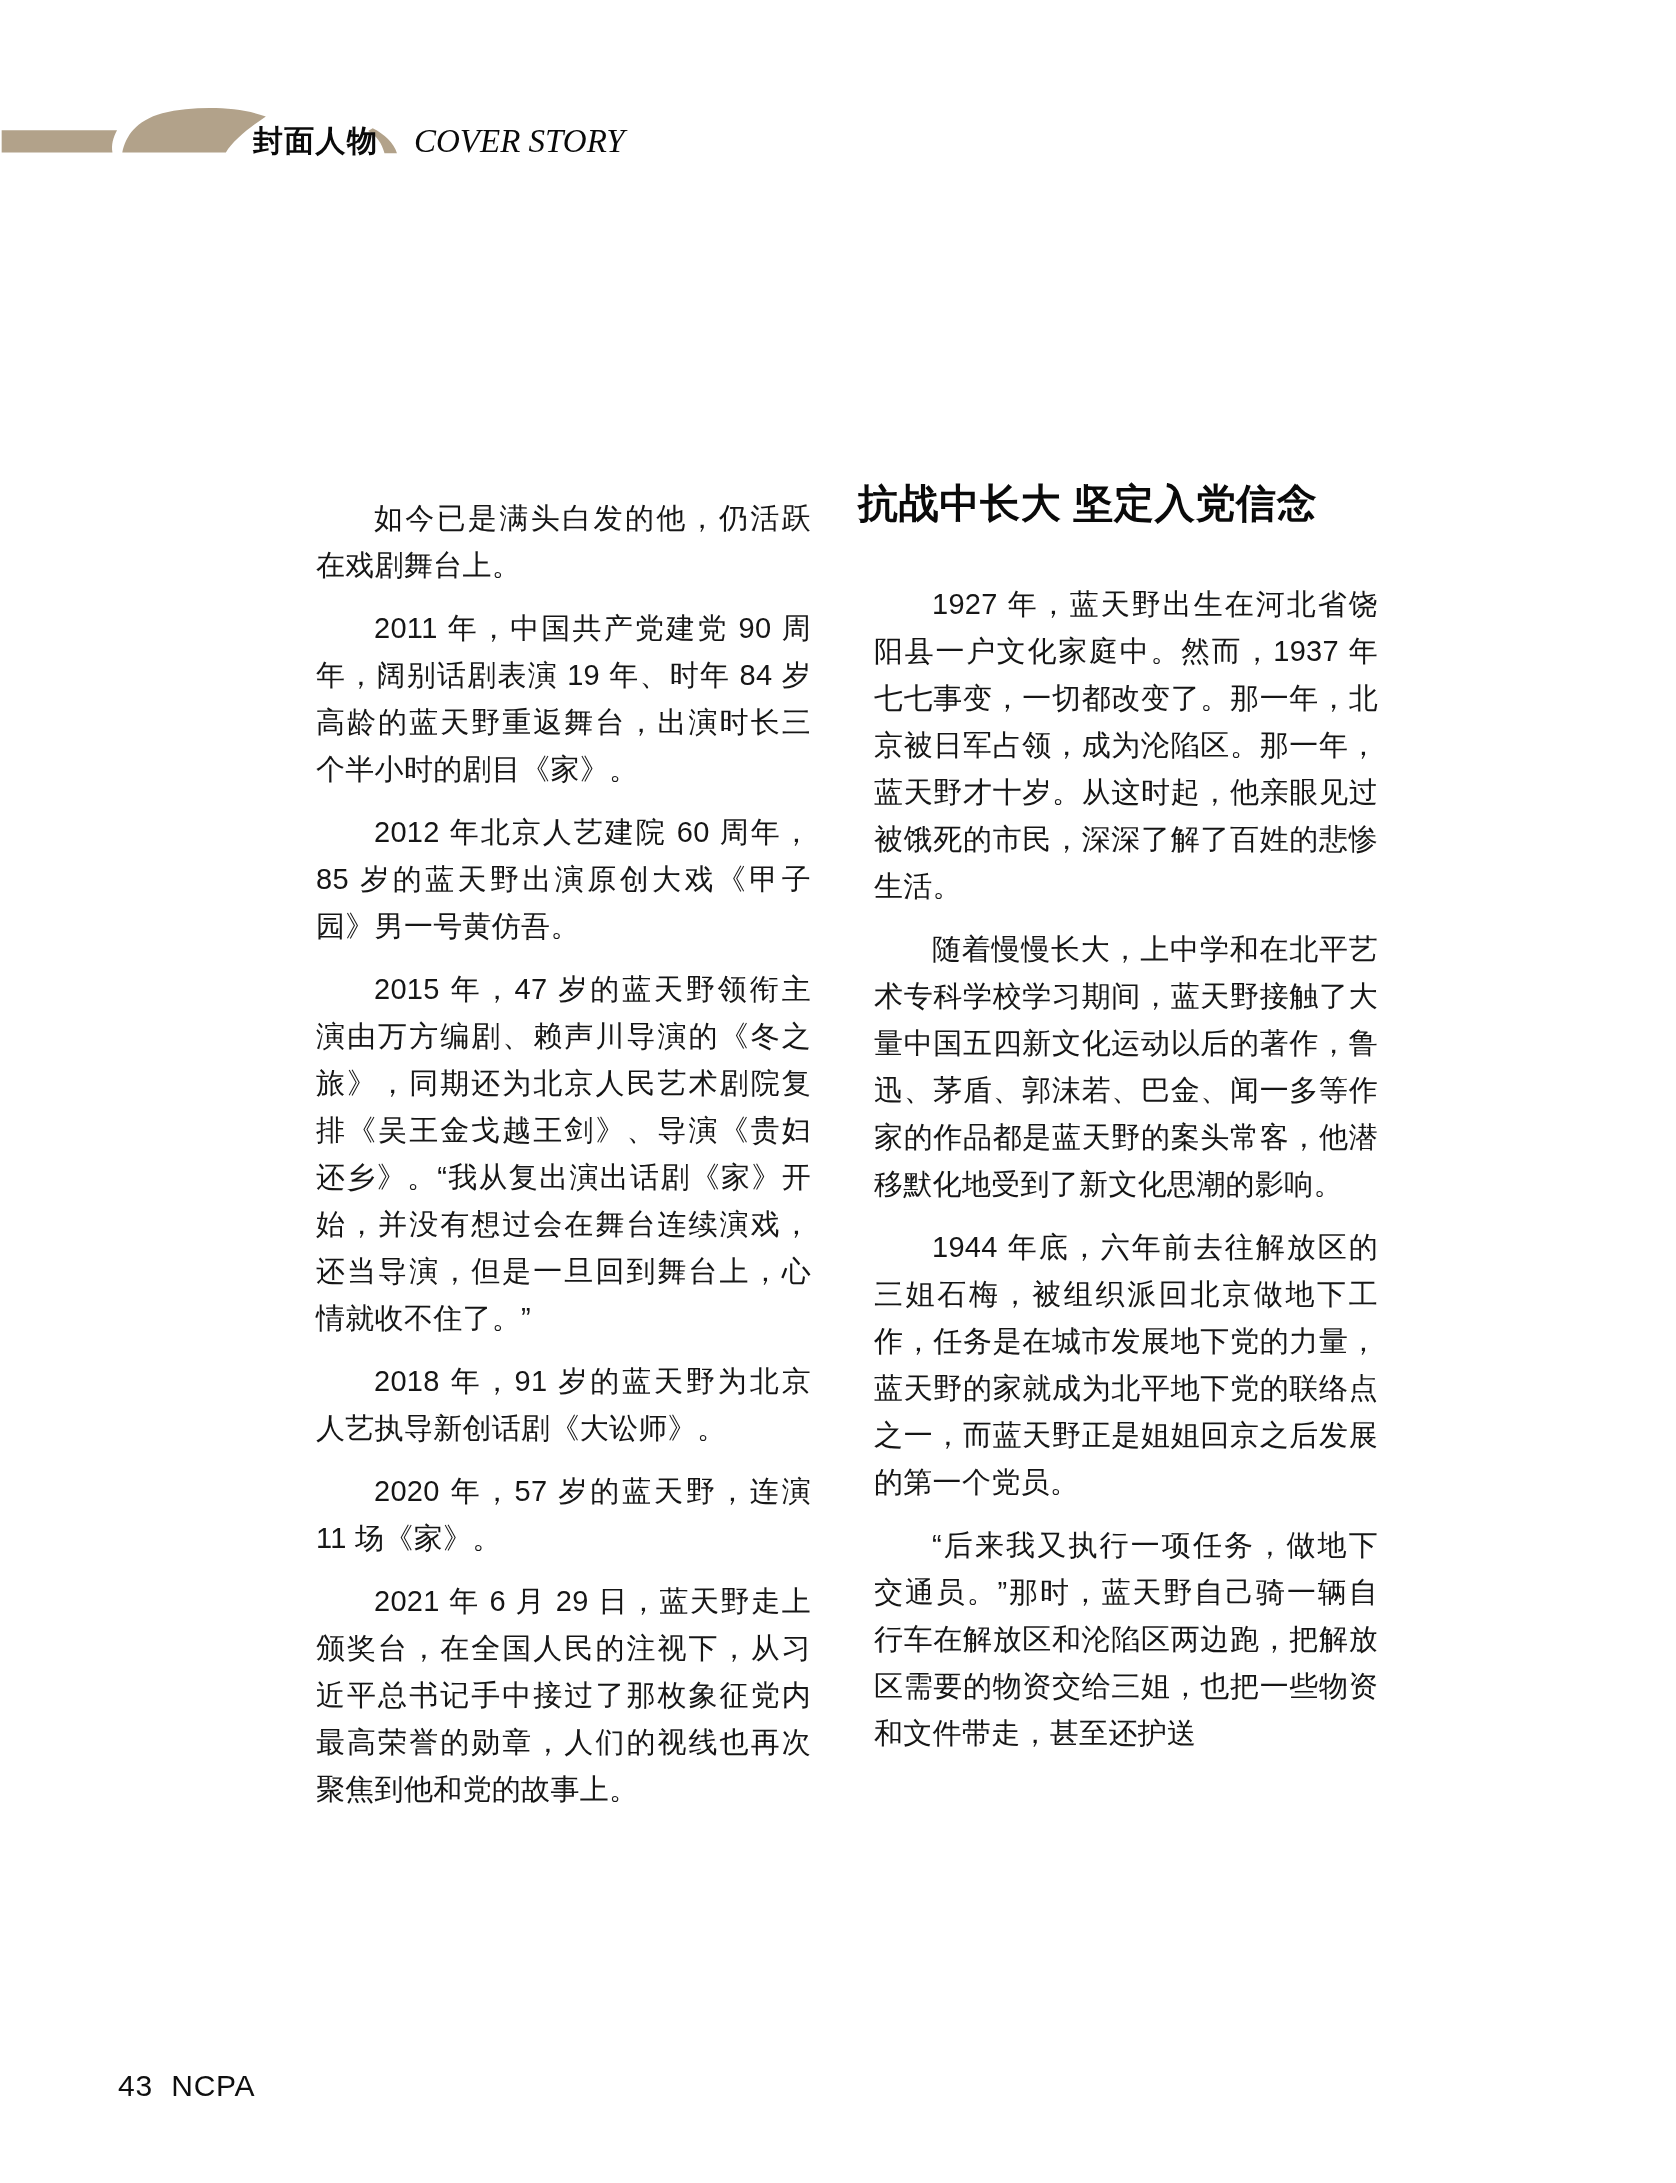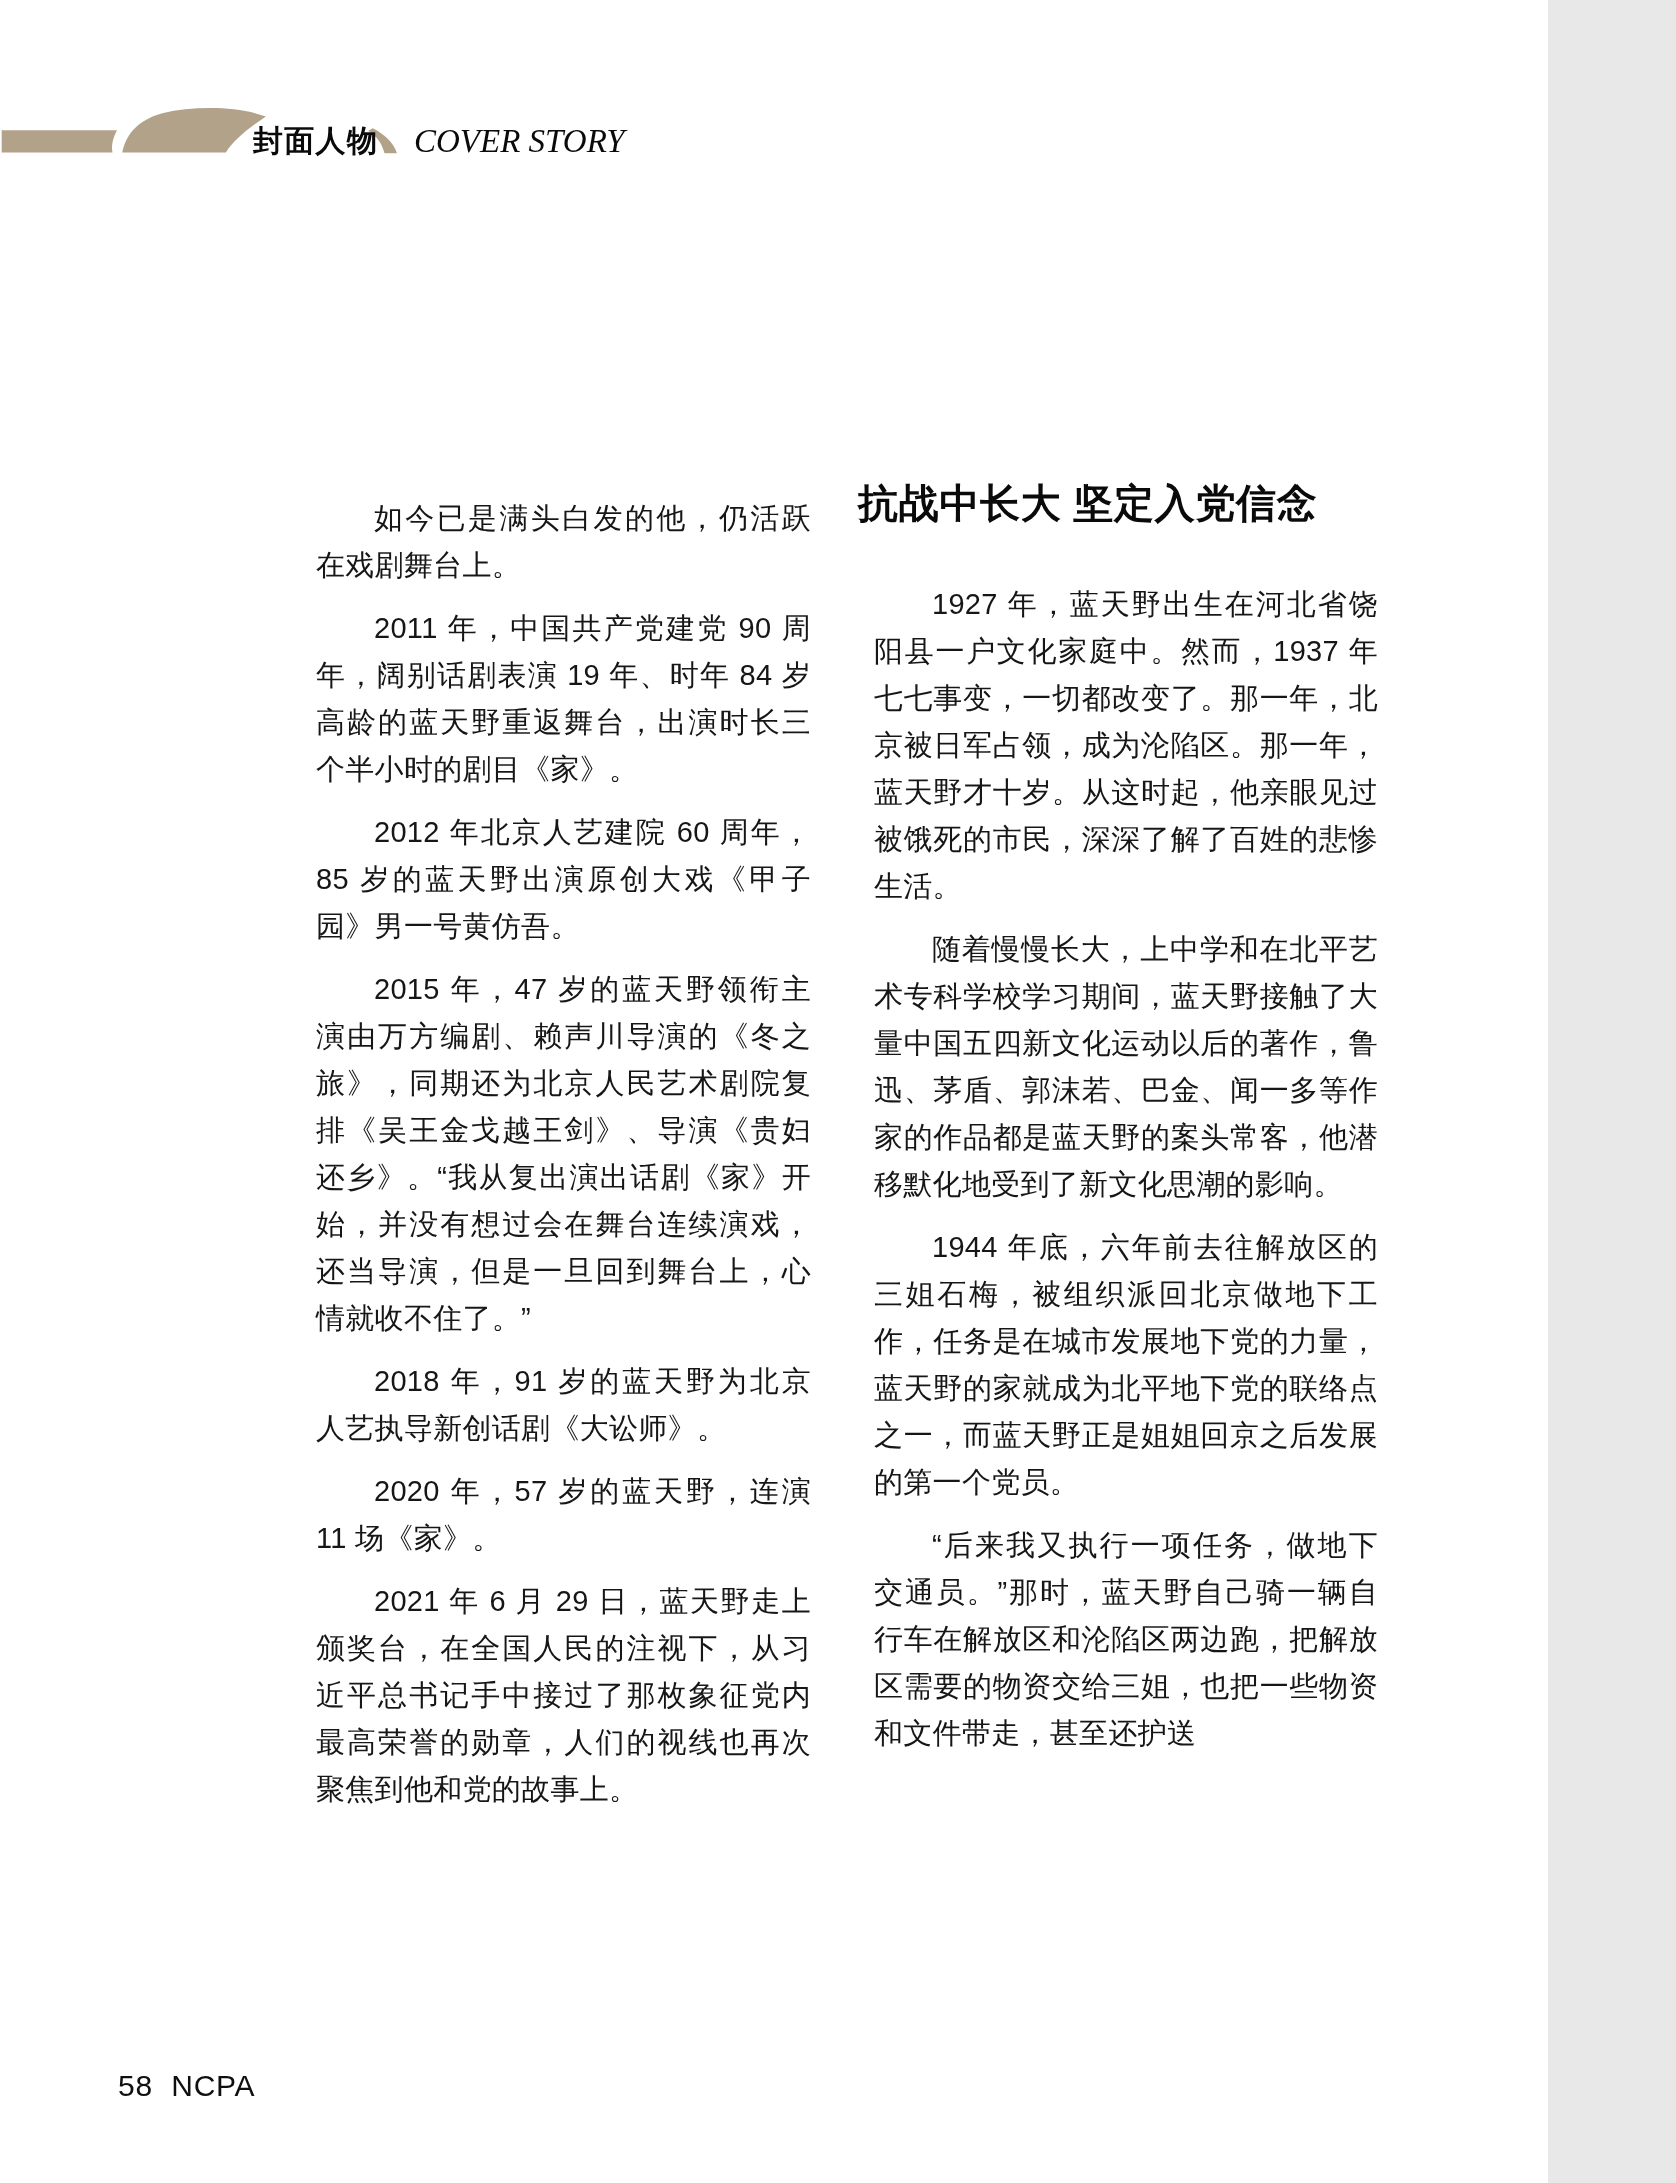--- a/index.html
+++ b/index.html
@@ -1,18 +1,18 @@
 <!DOCTYPE html>
 <html style="font-size:10.6px"><head>
 <meta charset="utf-8">
 <style>
   html, body { margin: 0; padding: 0; background: #e8e8e8; }
   .page {
     position: relative;
-    width: 1548px;
+    width: 1676px;
     height: 2183px;
     background: #ffffff;
     font-family: "Liberation Sans", sans-serif;
     color: #141414;
     overflow: hidden;
   }
 
   
   .header-deco {
     position: absolute;
@@ -113,18 +113,18 @@
 
   <div class="column column-right">
     <h2 class="section-heading">抗战中长大 坚定入党信念</h2>
     <p>1927 年，蓝天野出生在河北省饶阳县一户文化家庭中。然而，1937 年七七事变，一切都改变了。那一年，北京被日军占领，成为沦陷区。那一年，蓝天野才十岁。从这时起，他亲眼见过被饿死的市民，深深了解了百姓的悲惨生活。</p>
     <p>随着慢慢长大，上中学和在北平艺术专科学校学习期间，蓝天野接触了大量中国五四新文化运动以后的著作，鲁迅、茅盾、郭沫若、巴金、闻一多等作家的作品都是蓝天野的案头常客，他潜移默化地受到了新文化思潮的影响。</p>
     <p>1944 年底，六年前去往解放区的三姐石梅，被组织派回北京做地下工作，任务是在城市发展地下党的力量，蓝天野的家就成为北平地下党的联络点之一，而蓝天野正是姐姐回京之后发展的第一个党员。</p>
     <p>“后来我又执行一项任务，做地下交通员。”那时，蓝天野自己骑一辆自行车在解放区和沦陷区两边跑，把解放区需要的物资交给三姐，也把一些物资和文件带走，甚至还护送</p>
   </div>
 
   <div class="footer">
-    <span>58</span>
+    <span>43</span>
     <span>NCPA</span>
   </div>
 
 </div>
 
 
 </body></html>

